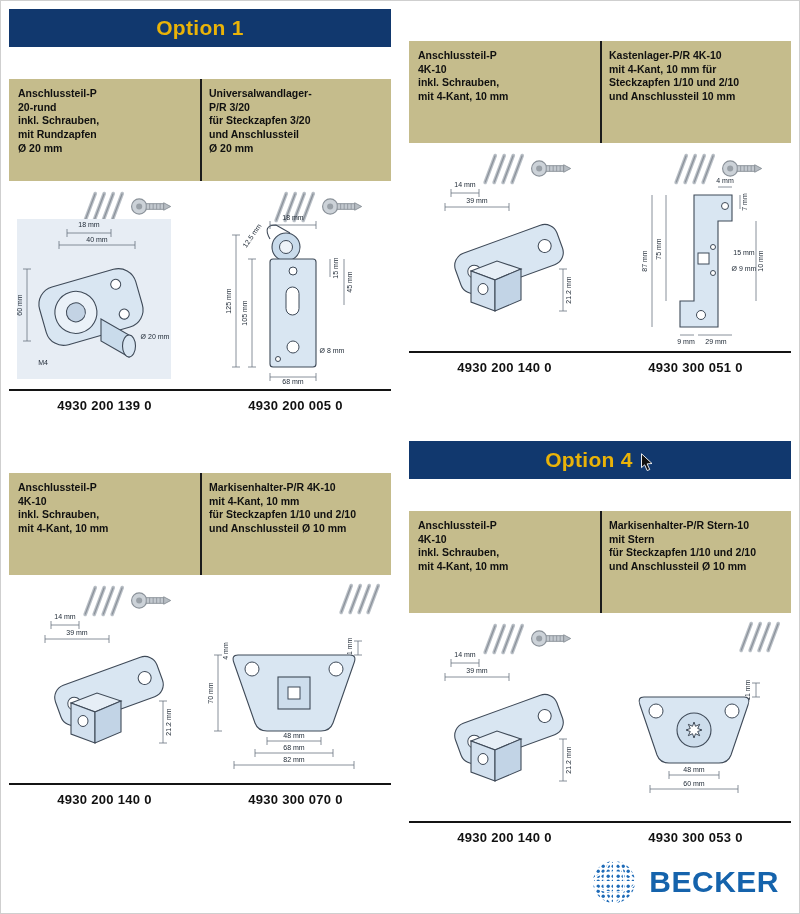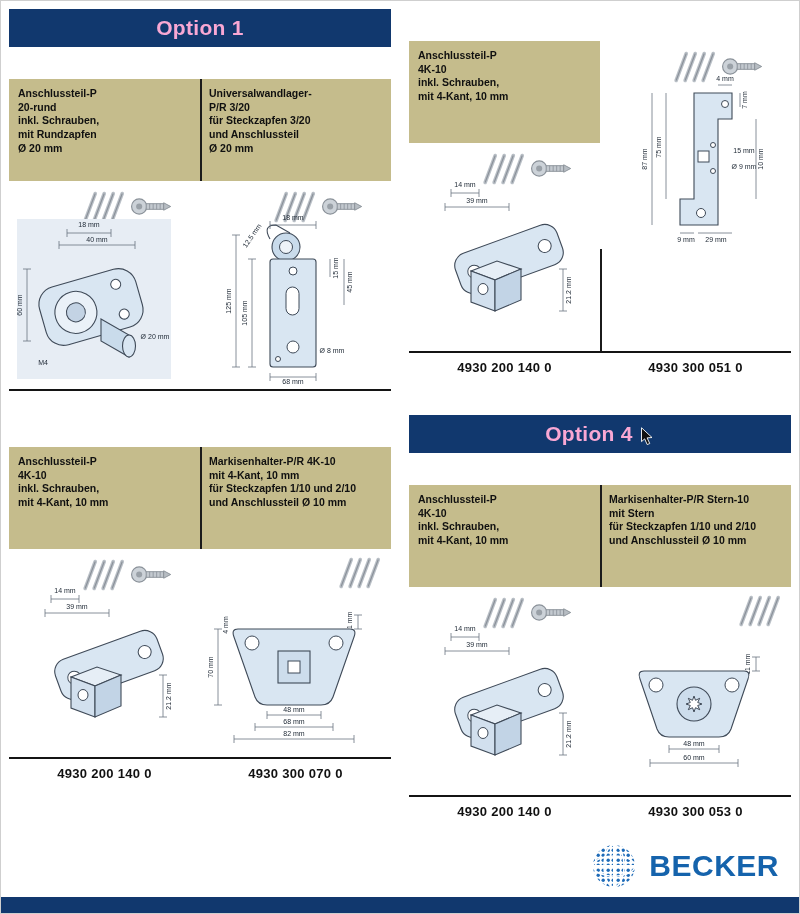--- a/index.html
+++ b/index.html
@@ -2,21 +2,21 @@
 <html><head>
 <meta charset="utf-8">
 <style>
   html,body{margin:0;padding:0;background:#fff;}
   body{font-family:"Liberation Sans",sans-serif;color:#111;}
   .page{width:800px;height:914px;box-sizing:border-box;border:1px solid #cfcfcf;
         display:flex;flex-direction:column;background:#fff;overflow:hidden;}
   .options-row{display:flex;gap:18px;padding:8px 8px 0;}
   .options-row.row2{padding-top:24px;}
   .option{flex:1;min-width:0;display:flex;flex-direction:column;}
-  .option-header{height:38px;background:#11386e;color:#f9a8d4;display:flex;align-items:center;
+  .option-header{height:38px;background:#11386e;color:#eab308;display:flex;align-items:center;
         justify-content:center;font-size:21px;font-weight:bold;letter-spacing:.3px;position:relative;}
   .cursor-icon{width:15px;height:20px;margin-left:7px;transform:translateY(2px);}
   .cards{display:flex;margin-top:32px;position:relative;}
   .card{flex:1;min-width:0;display:flex;flex-direction:column;}
   .vdivider{position:absolute;left:50%;top:0;bottom:0;width:1.5px;background:#1b1b1b;}
   .desc{background:#c5bc8c;color:#101010;font-weight:bold;font-size:10.5px;line-height:1.3;
         padding:8px 9px;height:102px;box-sizing:border-box;white-space:pre-line;}
   .draw-zone{position:relative;height:208px;background:#fff;}
   .icon-screws{position:absolute;top:8px;left:70px;width:46px;height:36px;}
   .icon-screw-side{position:absolute;top:16px;left:122px;width:42px;height:19px;}
@@ -292,20 +292,24 @@
             <svg class="icon-screw-side" viewBox="0 0 36 16">
                 <use href="#sym-screw-washer"></use>
               </svg>
             <svg class="drawing" viewBox="0 0 180 172">
                 <use href="#sym-draw-wandlager"></use>
               </svg>
           </div>
         </div>
       </div>
       <div class="hrule"></div>
+      <div class="part-row">
+        <div class="part">4930 200 139 0</div>
+        <div class="part">4930 200 005 0</div>
+      </div>
     </section>
 
     <section class="option">
       <div class="cards">
         <div class="card">
           <div class="desc">Anschlussteil-P
 4K-10
 inkl. Schrauben,
 mit 4-Kant, 10 mm</div>
           <div class="draw-zone">
@@ -315,20 +319,24 @@
             <svg class="icon-screw-side" viewBox="0 0 36 16">
                 <use href="#sym-screw-washer"></use>
               </svg>
             <svg class="drawing" viewBox="0 0 180 172">
                 <use href="#sym-draw-4k"></use>
               </svg>
           </div>
         </div>
         <div class="vdivider"></div>
         <div class="card">
+          <div class="desc">Kastenlager-P/R 4K-10
+mit 4-Kant, 10 mm für
+Steckzapfen 1/10 und 2/10
+und Anschlussteil 10 mm</div>
           <div class="draw-zone">
             <svg class="icon-screws" viewBox="0 0 40 32">
                 <use href="#sym-screws4"></use>
               </svg>
             <svg class="icon-screw-side" viewBox="0 0 36 16">
                 <use href="#sym-screw-washer"></use>
               </svg>
             <svg class="drawing" viewBox="0 0 180 172">
                 <use href="#sym-draw-kast"></use>
               </svg>

